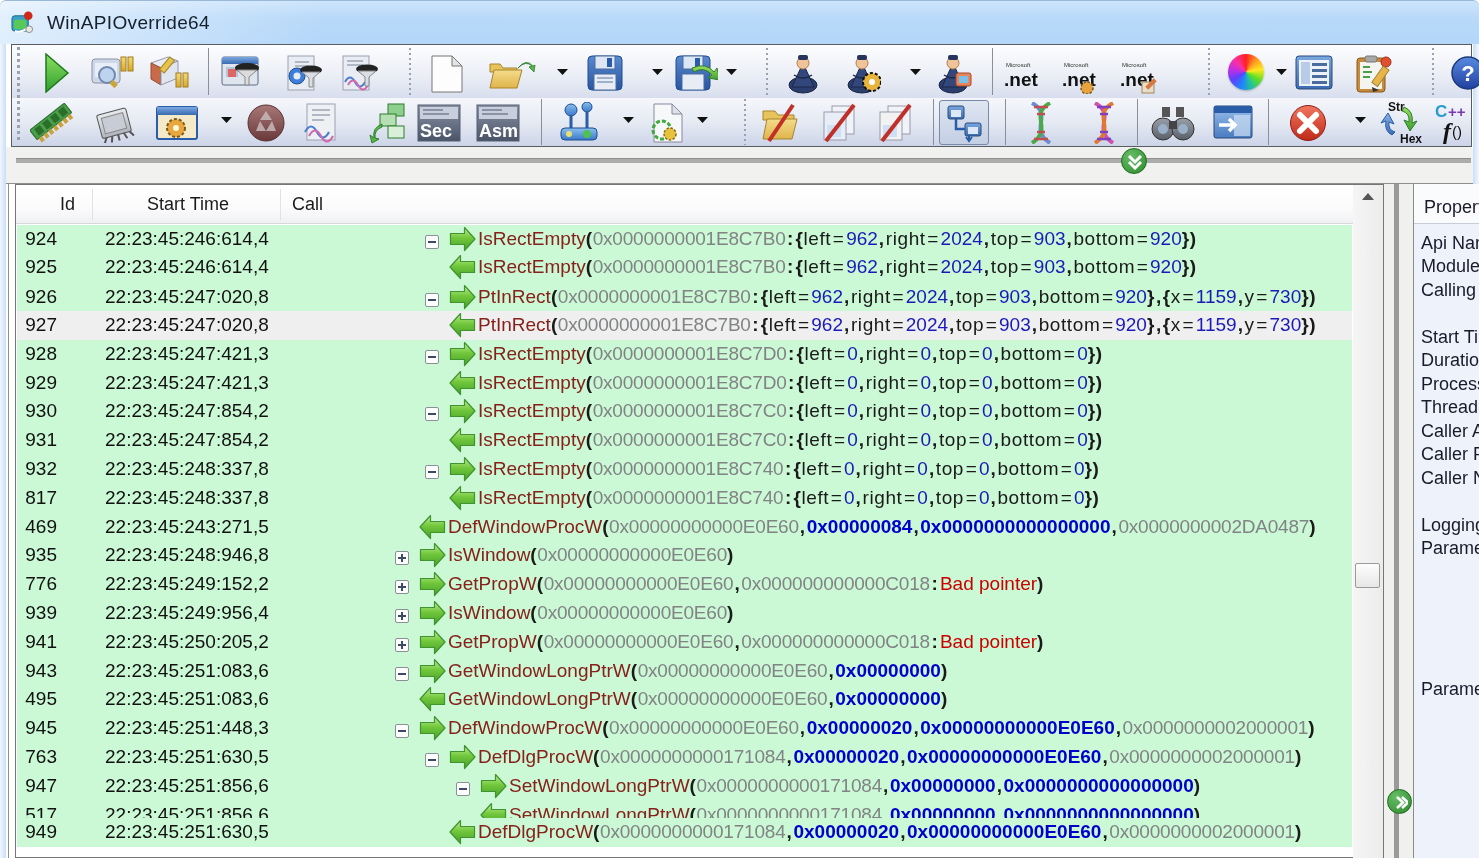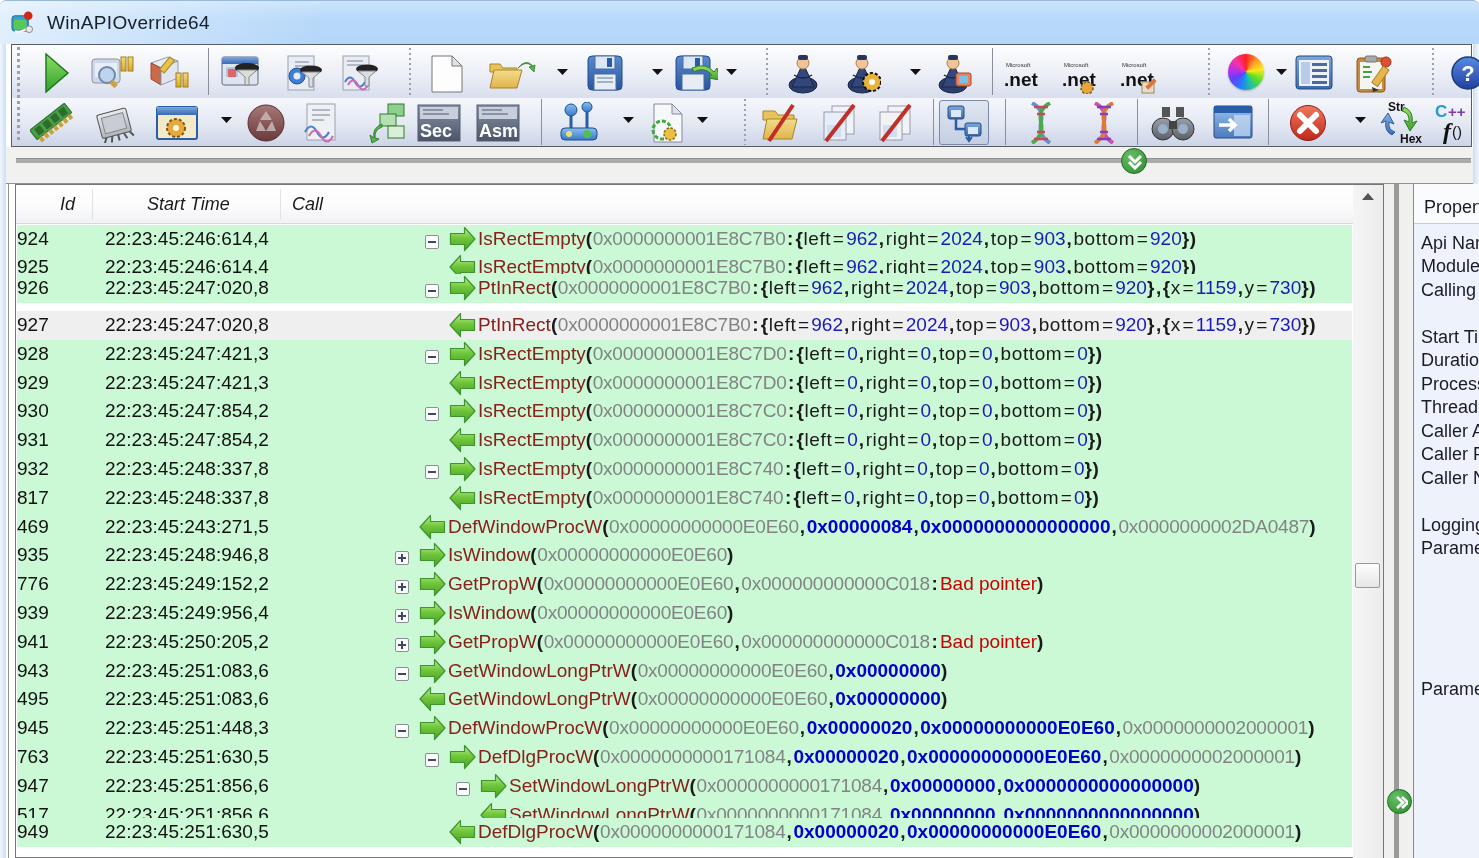--- a/index.html
+++ b/index.html
@@ -25,26 +25,26 @@
   border:1px solid #7a8aa8; border-radius:3px; }
 #strip { position:absolute; left:6px; top:147px; width:1467px; height:37px; background:#f1f1ef; border-bottom:1px solid #8f8f8f; }
 #sbar { position:absolute; left:16px; top:158px; width:1455px; height:5px; background:#acacac; border-top:1px solid #8f8f8f; }
 #gchev { position:absolute; left:1121px; top:148px; width:26px; height:26px; border-radius:50%;
   background:radial-gradient(circle at 35% 30%, #66bd66, #2e8b2e); border:1px solid #1e6b1e; }
 #gchev svg { position:absolute; left:4px; top:6px; }
 #lpline { position:absolute; left:8px; top:184px; width:1px; height:674px; background:#8f8f8f; }
 #lv { position:absolute; left:15px; top:184px; width:1369px; height:674px; border:1px solid #767676; background:#fff; }
 #lvh { position:absolute; left:16px; top:185px; width:1367px; height:39px;
   background:linear-gradient(#ffffff,#fbfbfc 60%,#f0f1f3); border-bottom:1px solid #d8d8d8; }
-.ht { position:absolute; top:9px; font-size:18px; color:#1a1a1a;font-style:italic; }
+.ht { position:absolute; top:9px; font-size:18px; color:#1a1a1a; }
 .hs { position:absolute; top:4px; height:31px; width:1px; background:#e0e2e4; }
 .row { position:absolute; left:17px; width:1335px; height:29.3px; font-size:19px; white-space:nowrap; overflow:hidden; }
 .rg { background:#cbf8d5; }
 .rw { background:#efefef; }
-.row .id { position:absolute; left:0px; width:40px; top:3px; color:#111; }
+.row .id { position:absolute; left:0px; width:40px; text-align:right; top:3px; color:#111; }
 .row .tm { position:absolute; left:88px; top:3px; color:#111; }
 .row .ib { position:absolute; top:7px; }
 .row .ia { position:absolute; top:1px; }
 .row .ct { position:absolute; top:3px; }
 .n { color:#86211b; }
 .k { color:#1a1a1a; letter-spacing:0.6px; }
 .eq { font-style:normal; margin:0 1.6px; }
 .cm { font-style:normal; margin:0 1px; font-weight:bold; }
 .cl { font-style:normal; margin:0 1.5px; font-weight:bold; }
 .p { font-style:normal; font-weight:bold; }
@@ -481,21 +481,21 @@
     <span class="ct" style="left:461px"><span class="n">IsRectEmpty</span><span class="k"><i class="p">(</i></span><span class="g">0x0000000001E8C7B0</span><span class="k"><i class="cl">:</i><i class="p">{</i>left<i class="eq">=</i></span><span class="bn">962</span><span class="k"><i class="cm">,</i>right<i class="eq">=</i></span><span class="bn">2024</span><span class="k"><i class="cm">,</i>top<i class="eq">=</i></span><span class="bn">903</span><span class="k"><i class="cm">,</i>bottom<i class="eq">=</i></span><span class="bn">920</span><span class="k"><i class="p">}</i></span><span class="k"><i class="p">)</i></span></span>
   </div>
 <div class="row rg" style="top:253.3px">
     <span class="id">925</span>
     <span class="tm">22:23:45:246:614,4</span>
     <span class="ia" style="left:432px"><svg width="27" height="26" viewBox="0 0 27 26">
         <polygon points="25.5,7.5 11.5,7.5 11.5,1.5 1,13 11.5,24.5 11.5,18.5 25.5,18.5" fill="url(#ag)" stroke="#3f9430" stroke-width="1.2" stroke-linejoin="round"></polygon>
       </svg></span>
     <span class="ct" style="left:461px"><span class="n">IsRectEmpty</span><span class="k"><i class="p">(</i></span><span class="g">0x0000000001E8C7B0</span><span class="k"><i class="cl">:</i><i class="p">{</i>left<i class="eq">=</i></span><span class="bn">962</span><span class="k"><i class="cm">,</i>right<i class="eq">=</i></span><span class="bn">2024</span><span class="k"><i class="cm">,</i>top<i class="eq">=</i></span><span class="bn">903</span><span class="k"><i class="cm">,</i>bottom<i class="eq">=</i></span><span class="bn">920</span><span class="k"><i class="p">}</i></span><span class="k"><i class="p">)</i></span></span>
   </div>
-<div class="row rg" style="top:274px">
+<div class="row rg" style="top:283px">
     <span class="id">926</span>
     <span class="tm">22:23:45:247:020,8</span>
     <span class="ib" style="left:408px"><svg width="14" height="14" viewBox="0 0 14 14">
         <rect x="0.5" y="0.5" width="13" height="13" rx="1.5" fill="#fdfdfd" stroke="#8a9098"></rect>
         <rect x="3" y="6" width="8" height="2" fill="#3d4a66"></rect>
       </svg></span>
     <span class="ia" style="left:432px"><svg width="27" height="26" viewBox="0 0 27 26">
         <polygon points="1.5,7.5 15.5,7.5 15.5,1.5 26,13 15.5,24.5 15.5,18.5 1.5,18.5" fill="url(#ag)" stroke="#3f9430" stroke-width="1.2" stroke-linejoin="round"></polygon>
       </svg></span>
     <span class="ct" style="left:461px"><span class="n">PtInRect</span><span class="k"><i class="p">(</i></span><span class="g">0x0000000001E8C7B0</span><span class="k"><i class="cl">:</i><i class="p">{</i>left<i class="eq">=</i></span><span class="bn">962</span><span class="k"><i class="cm">,</i>right<i class="eq">=</i></span><span class="bn">2024</span><span class="k"><i class="cm">,</i>top<i class="eq">=</i></span><span class="bn">903</span><span class="k"><i class="cm">,</i>bottom<i class="eq">=</i></span><span class="bn">920</span><span class="k"><i class="p">}</i></span><span class="k"><i class="cm">,</i><i class="p">{</i>x<i class="eq">=</i></span><span class="bn">1159</span><span class="k"><i class="cm">,</i>y<i class="eq">=</i></span><span class="bn">730</span><span class="k"><i class="p">}</i></span><span class="k"><i class="p">)</i></span></span>

